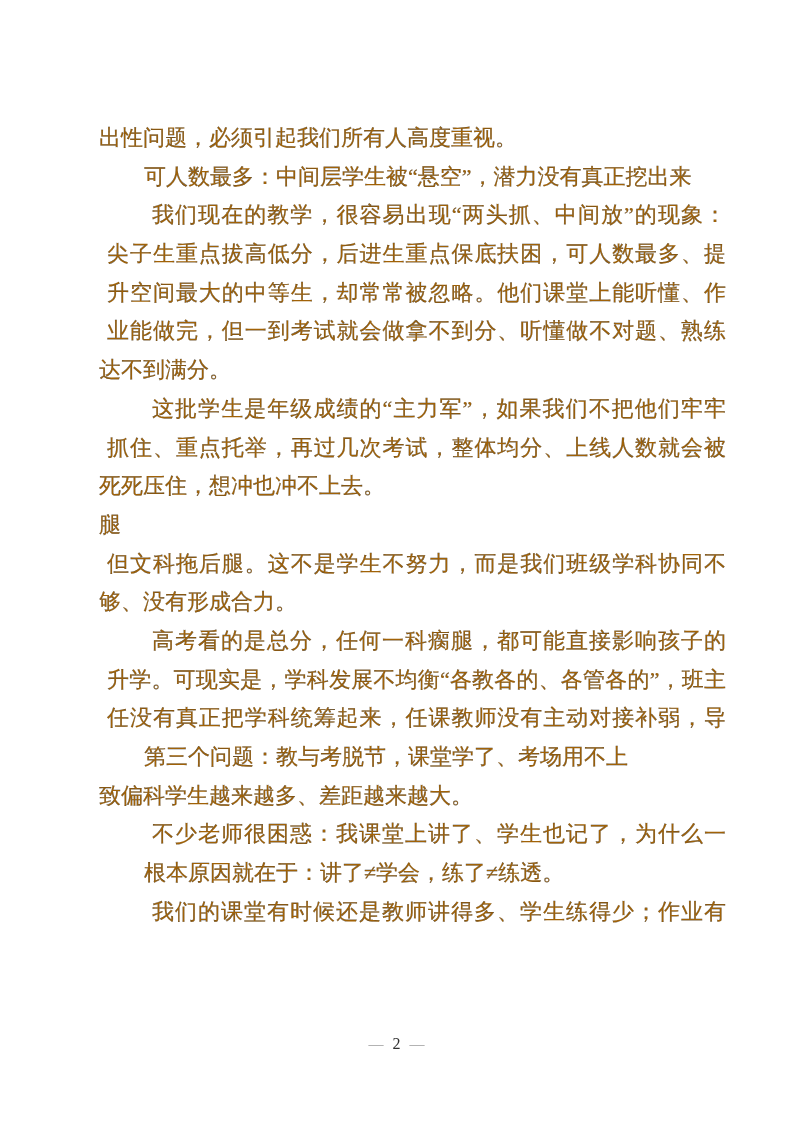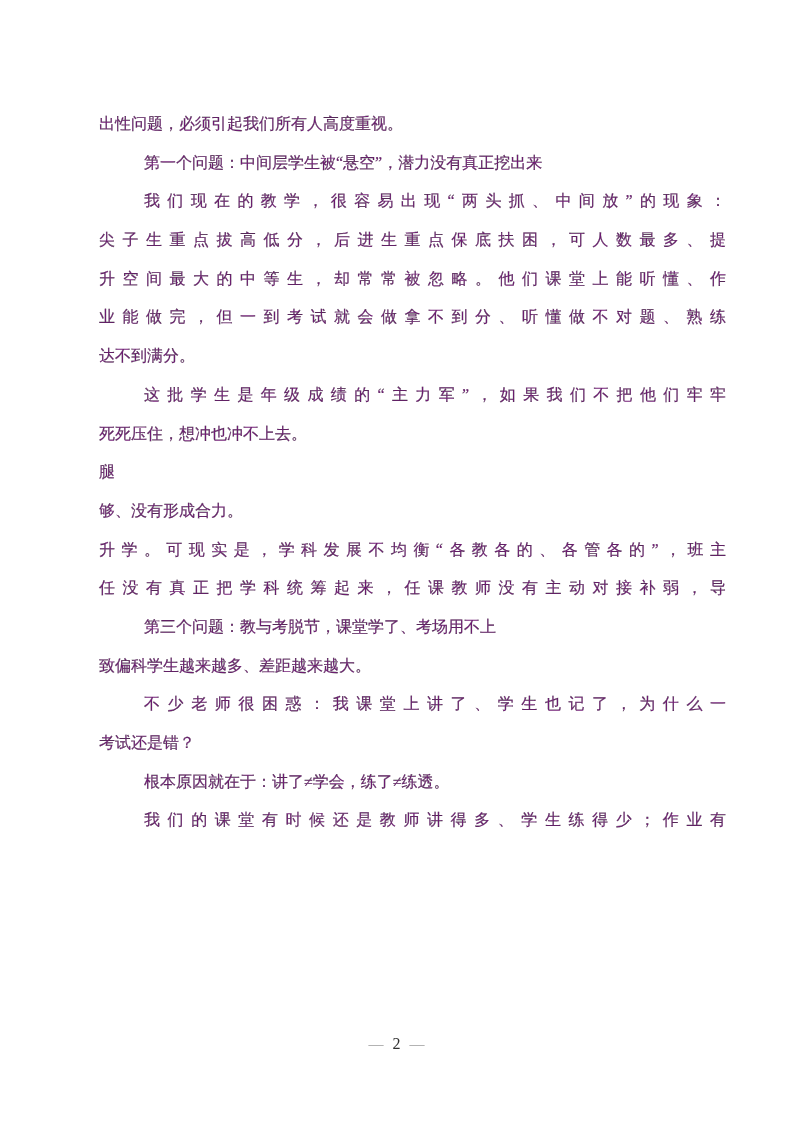--- a/index.html
+++ b/index.html
@@ -11,42 +11,43 @@
     position: relative;
     width: 793px;
     height: 1122px;
     background: #ffffff;
     overflow: hidden;
     font-family: "Liberation Serif", "DejaVu Serif", serif;
   }
   .textblock {
     position: absolute;
     left: 99px;
-    top: 105px;
+    top: 119px;
     width: 627px;
-    color: #701a75;
-    font-size: 16px;
+    color: #a16207;
+    font-size: 22px;
     line-height: 38.7px;
     text-align: justify;
   }
   .line {
     height: 38.7px;
     white-space: normal;
     overflow: visible;
     text-align: justify;
     text-align-last: left;
     font-weight: 400;
     
     -webkit-text-stroke: 0.2px #3a3a3a;
   }
   .line.indent {
     text-indent: 45px;
   }
   .line.fill {
     text-align-last: justify;
+    margin-left: 8px;
   }
   .footer {
     position: absolute;
     left: 0;
     top: 1034px;
     width: 793px;
     text-align: center;
     font-size: 16px;
     line-height: 20px;
     color: #333333;
@@ -63,36 +64,38 @@
   }
 </style>
 </head>
 <body>
 
 <div class="page">
 
   <div class="textblock">
 
   <div class="line">出性问题，必须引起我们所有人高度重视。</div>
-      <div class="line indent">第一个问题：中间层学生被“悬空”，潜力没有真正挖出来</div>
+      <div class="line indent">可人数最多：中间层学生被“悬空”，潜力没有真正挖出来</div>
       <div class="line indent fill">我们现在的教学，很容易出现“两头抓、中间放”的现象：</div>
       <div class="line fill">尖子生重点拔高低分，后进生重点保底扶困，可人数最多、提</div>
       <div class="line fill">升空间最大的中等生，却常常被忽略。他们课堂上能听懂、作</div>
       <div class="line fill">业能做完，但一到考试就会做拿不到分、听懂做不对题、熟练</div>
       <div class="line">达不到满分。</div>
       <div class="line indent fill">这批学生是年级成绩的“主力军”，如果我们不把他们牢牢</div>
+      <div class="line fill">抓住、重点托举，再过几次考试，整体均分、上线人数就会被</div>
       <div class="line">死死压住，想冲也冲不上去。</div>
       <div class="line">腿</div>
+      <div class="line fill">但文科拖后腿。这不是学生不努力，而是我们班级学科协同不</div>
       <div class="line">够、没有形成合力。</div>
+      <div class="line indent fill">高考看的是总分，任何一科瘸腿，都可能直接影响孩子的</div>
       <div class="line fill">升学。可现实是，学科发展不均衡“各教各的、各管各的”，班主</div>
       <div class="line fill">任没有真正把学科统筹起来，任课教师没有主动对接补弱，导</div>
       <div class="line indent">第三个问题：教与考脱节，课堂学了、考场用不上</div>
       <div class="line">致偏科学生越来越多、差距越来越大。</div>
       <div class="line indent fill">不少老师很困惑：我课堂上讲了、学生也记了，为什么一</div>
-      <div class="line">考试还是错？</div>
       <div class="line indent">根本原因就在于：讲了≠学会，练了≠练透。</div>
       <div class="line indent fill">我们的课堂有时候还是教师讲得多、学生练得少；作业有</div>
     </div>
 
   <div class="footer">
     <span class="dash">—</span><span class="num">2</span><span class="dash">—</span>
   </div>
 
 </div>
 

